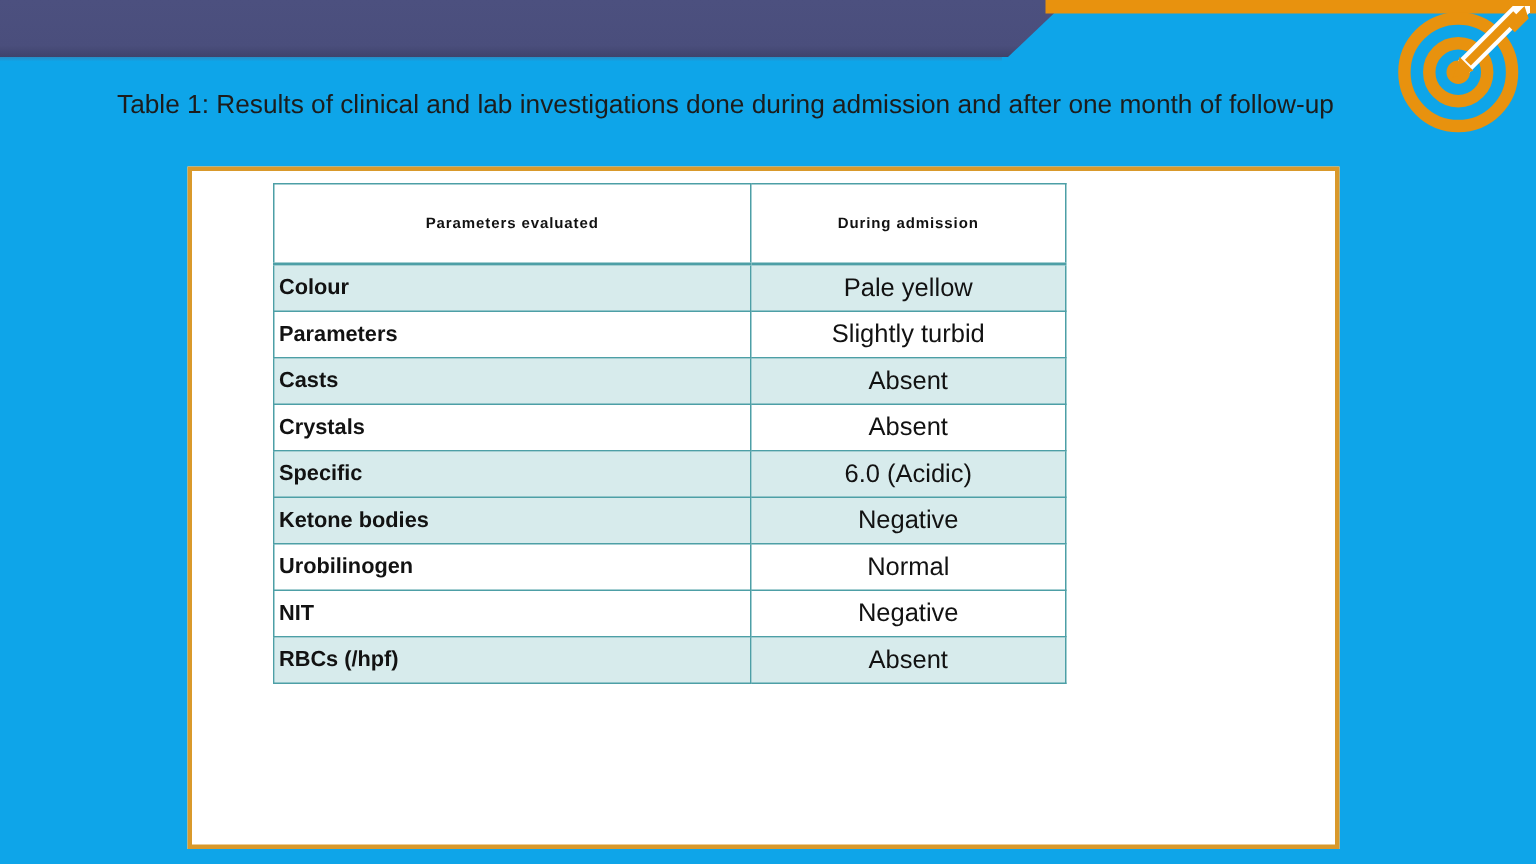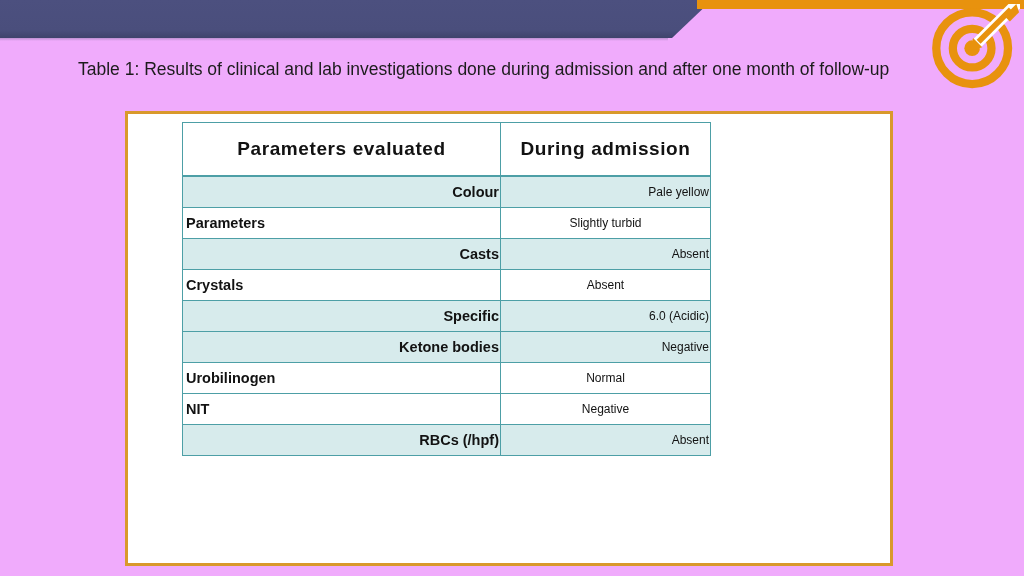--- a/index.html
+++ b/index.html
@@ -5,21 +5,21 @@
   html, body {
     margin: 0;
     padding: 0;
     background: #ffffff;
     font-family: "Liberation Sans", "DejaVu Sans", sans-serif;
   }
   .slide {
     position: relative;
     width: 1024px;
     height: 576px;
-    background: #f0abfc;
+    background: #0ea5e9;
     overflow: hidden;
   }
   
   .top-banner {
     position: absolute;
     left: 0; top: 0;
     width: 712px; height: 38px;
     background: linear-gradient(180deg, #4c507f 0%, #4a4e7c 80%, #3f436c 100%);
     clip-path: polygon(0 0, 712px 0, 672px 38px, 0 38px);
   }
@@ -73,38 +73,38 @@
   .results-table col.c2 { width: 210px; }
   .results-table th, .results-table td {
     border: 1px solid #4d9fa6;
     color: #121212;
     overflow: hidden;
     white-space: nowrap;
   }
   .results-table thead th {
     height: 50px;
     background: #ffffff;
-    font-size: 19px;
+    font-size: 10px;
     font-weight: bold;
     letter-spacing: 0.6px;
     text-align: center;
     border-bottom-width: 2px;
   }
   .results-table tbody td { height: 28px; }
   .results-table td.param {
     font-weight: bold;
     font-size: 14.5px;
     text-align: left;
     padding-left: 3px;
   }
   .results-table td.value {
-    font-size: 12px;
+    font-size: 17px;
     text-align: center;
   }
-  .results-table tr.stripe td { background: #d7ebec; text-align: right; }
+  .results-table tr.stripe td { background: #d7ebec; }
   .results-table tr.plain td  { background: #ffffff; }
 </style>
 </head>
 <body>
 
 <div class="slide">
 
   <div class="top-banner"></div>
   <div class="banner-shadow"></div>
   <div class="top-accent-strip"></div>

